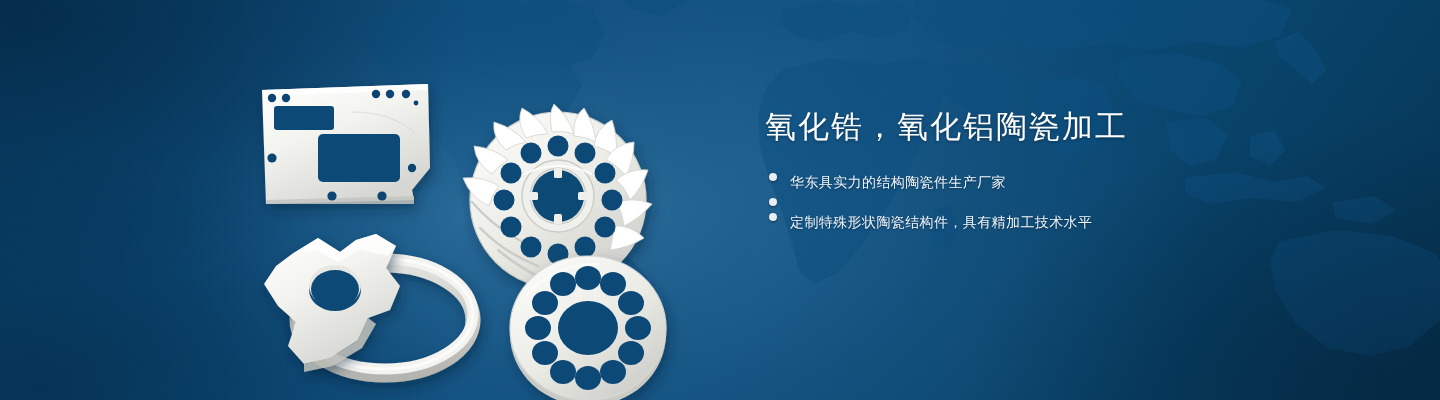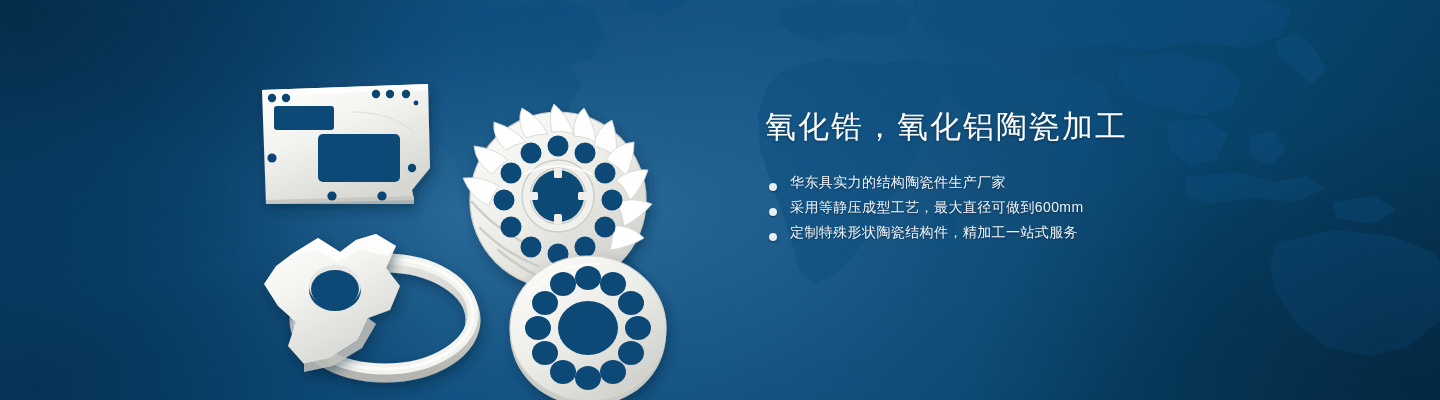--- a/index.html
+++ b/index.html
@@ -38,21 +38,21 @@
   .photo svg{width:100%;height:100%;display:block;overflow:visible;}
   
   .copy{position:absolute;left:765px;top:108px;width:620px;}
   .headline{
     color:#ffffff;font-size:31px;line-height:1.25;font-weight:400;
     letter-spacing:2px;white-space:nowrap;
     text-shadow:0 1px 3px rgba(0,20,40,.45);
   }
   .bullets{list-style:none;margin:26px 0 0 4px;padding:0;}
   .bullets li{
-    display:flex;align-items:flex-end;
+    display:flex;align-items:flex-start;
     margin-bottom:7px;
     color:#f2f6fa;font-size:14px;line-height:18px;letter-spacing:.4px;
     text-shadow:0 1px 2px rgba(0,20,40,.45);
   }
   .dot{
     width:8px;height:8px;border-radius:50%;
     background:#e9eef3;flex:0 0 8px;margin-right:13px;
     box-shadow:0 1px 2px rgba(0,15,30,.5);
   }
 </style>
@@ -261,22 +261,21 @@
 
   <div class="copy">
     <div class="headline">氧化锆，氧化铝陶瓷加工</div>
     <ul class="bullets">
       <li>
         <span class="dot"></span>
         <span>华东具实力的结构陶瓷件生产厂家</span>
       </li>
       <li>
         <span class="dot"></span>
-        <span>采用等静压成型工艺，最大直径可做到600mm</span>
       </li>
       <li>
         <span class="dot"></span>
-        <span>定制特殊形状陶瓷结构件，精加工一站式服务</span>
+        <span>定制特殊形状陶瓷结构件，具有精加工技术水平</span>
       </li>
     </ul>
   </div>
 
 </div>
 
 </body></html>

